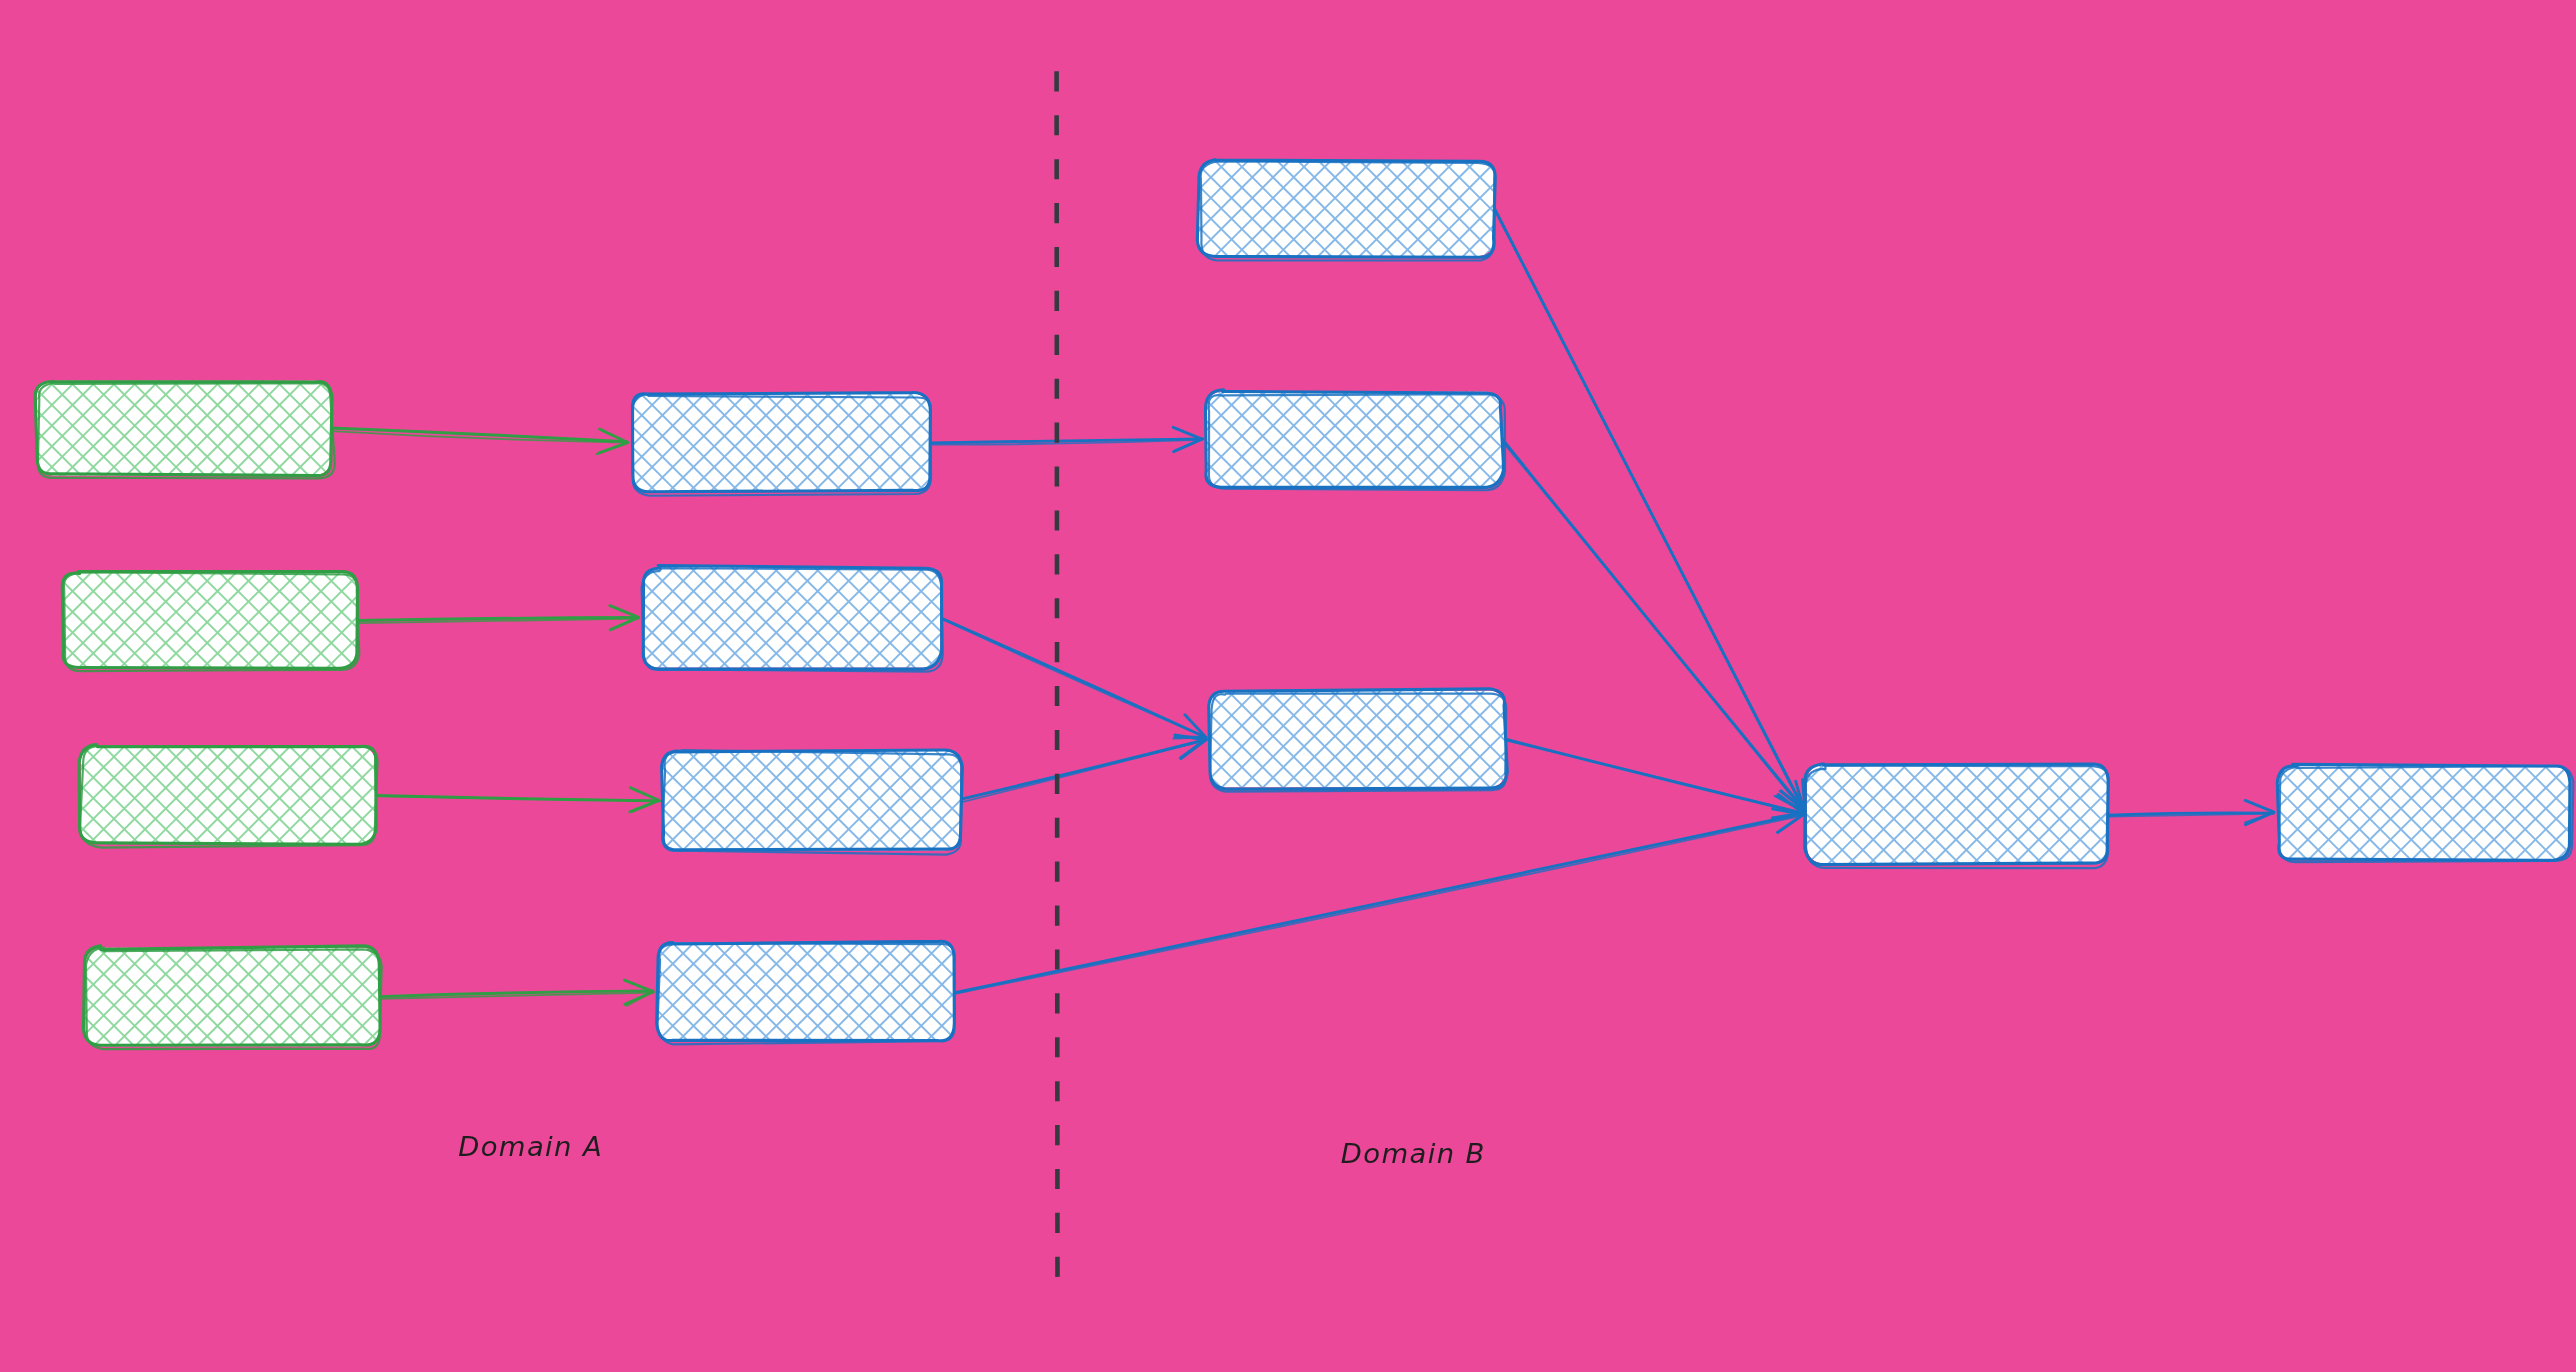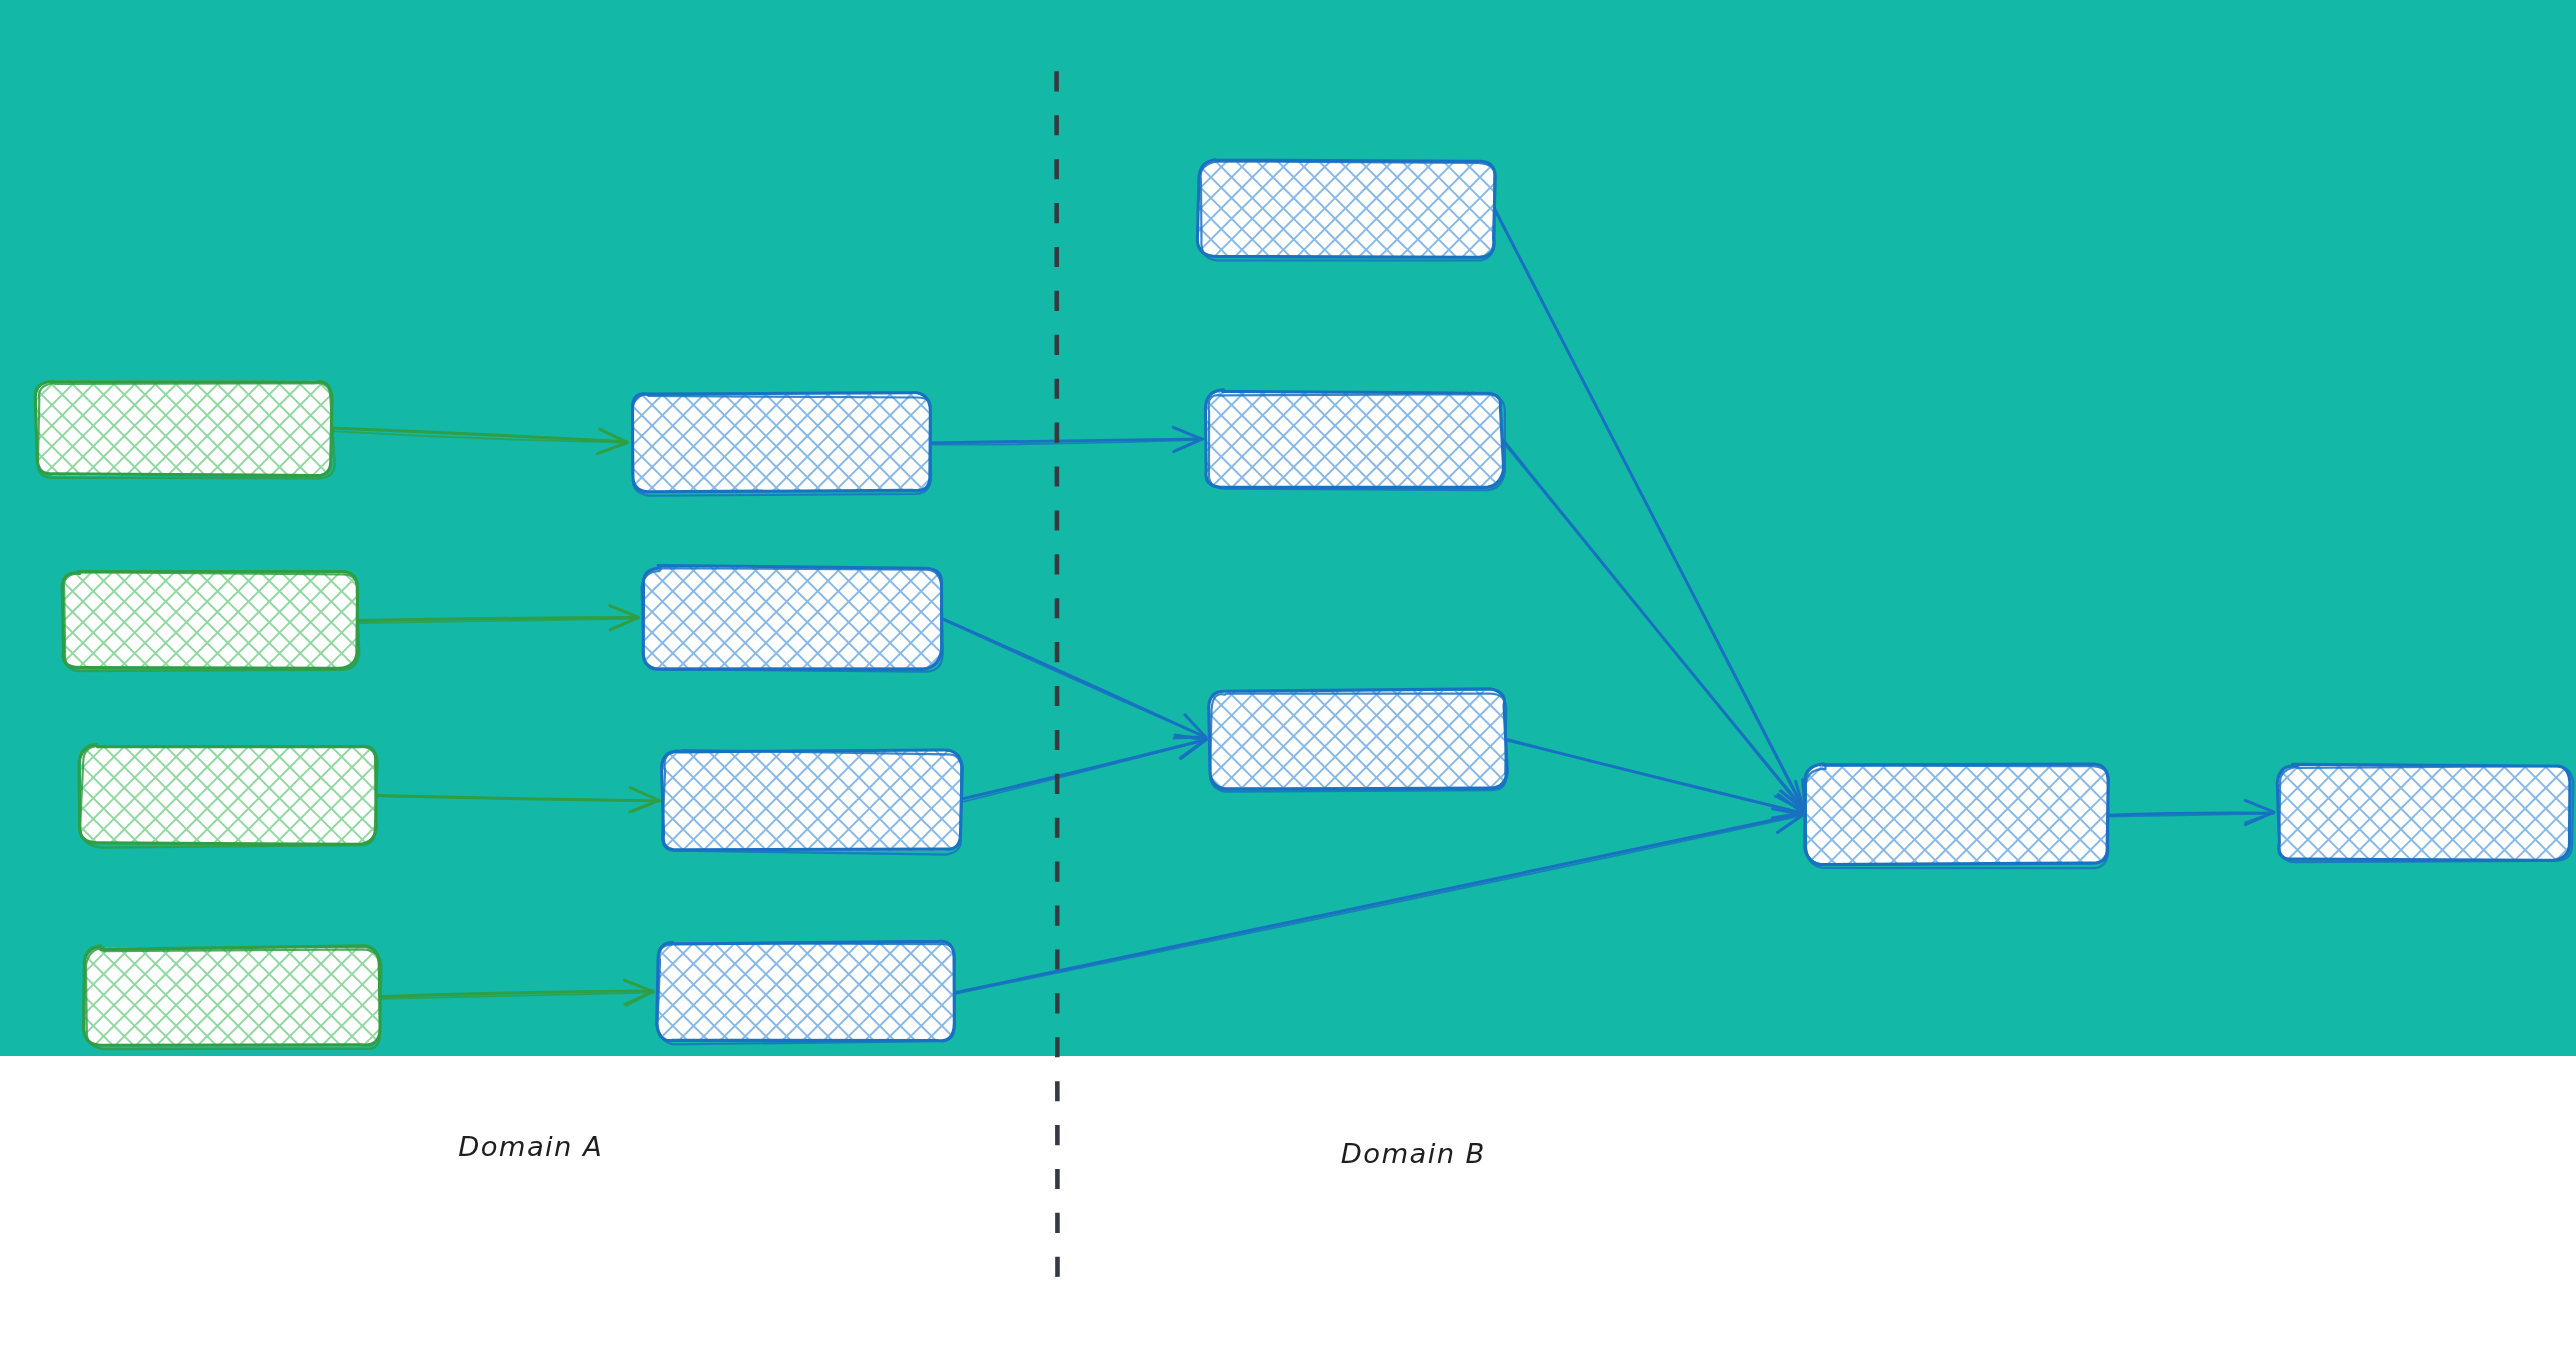--- a/index.html
+++ b/index.html
@@ -1,21 +1,21 @@
 <!DOCTYPE html>
 <html style="font-size:14.6px"><head>
 <meta charset="utf-8">
 <title>Domain Flow Diagram</title>
 <style>
   html,body{margin:0;padding:0;background:#ffffff;}
   body{
     width:2576px;height:1372px;overflow:hidden;
     font-family:"DejaVu Sans", sans-serif;
   }
-  #canvas{position:relative;width:2576px;height:1056px;background:#14b8a6;}
+  #canvas{position:relative;width:2576px;height:1372px;background:#ec4899;}
   svg#scene{position:absolute;inset:0;width:2576px;height:1372px;display:block;}
   .domain-label{
     font-family:"DejaVu Sans", sans-serif;
     font-size:30px;
     font-weight:400;
     fill:#1e1e1e;
     font-style:italic;
     letter-spacing:1.5px;
   }
 </style>

